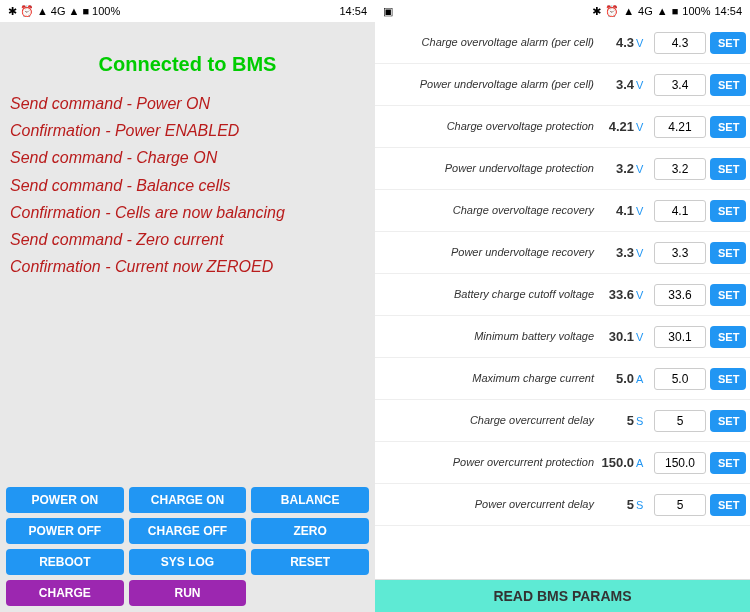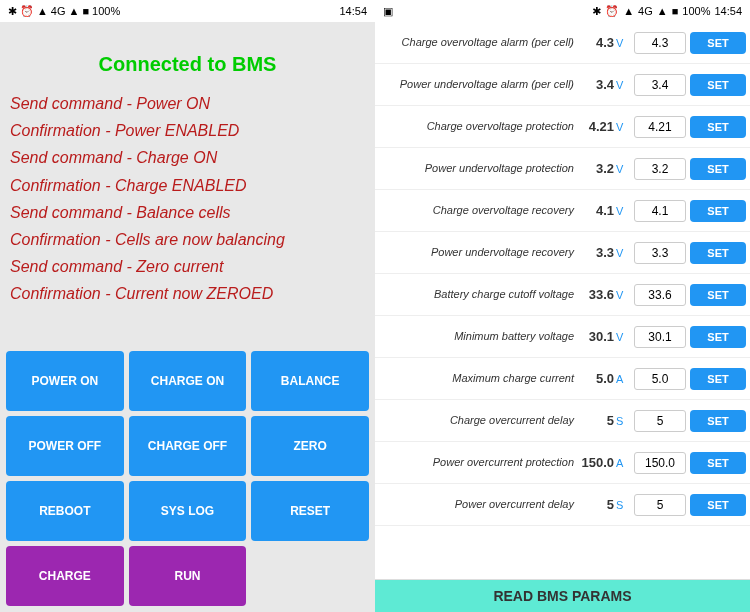--- a/index.html
+++ b/index.html
@@ -66,21 +66,21 @@
     }
 
     .buttons-grid {
       padding: 6px;
       display: grid;
       grid-template-columns: 1fr 1fr 1fr;
       gap: 5px;
     }
 
     .btn {
-      padding: 23px 4px;
+      padding: 6px 4px;
       font-size: 12px;
       font-weight: bold;
       color: #fff;
       border: none;
       border-radius: 4px;
       cursor: pointer;
       text-align: center;
     }
     .btn-blue { background: #2196F3; }
     .btn-purple { background: #9C27B0; }
@@ -156,21 +156,21 @@
 
     .set-btn {
       background: #2196F3;
       color: #fff;
       border: none;
       border-radius: 4px;
       padding: 5px 8px;
       font-size: 11px;
       font-weight: bold;
       cursor: pointer;
-      width: 56px;
+      width: 36px;
     }
 
     .read-bms-btn {
       background: #5eead4;
       border: none;
       text-align: center;
       padding: 8px;
       font-size: 14px;
       font-weight: bold;
       color: #333;
@@ -200,21 +200,20 @@
       </div>
     </div>
 
     <div class="connected-status">Connected to BMS</div>
 
     <div class="log-area">
 
     <div>Send command - Power ON</div>
         <div>Confirmation - Power ENABLED</div>
         <div>Send command - Charge ON</div>
-        <div>Confirmation - Charge ENABLED</div>
         <div>Send command - Balance cells</div>
         <div>Confirmation - Cells are now balancing</div>
         <div>Send command - Zero current</div>
         <div>Confirmation - Current now ZEROED</div>
       </div>
 
     <div class="buttons-grid">
 
     <button class="btn btn-blue">POWER ON</button>
         <button class="btn btn-blue">CHARGE ON</button>

